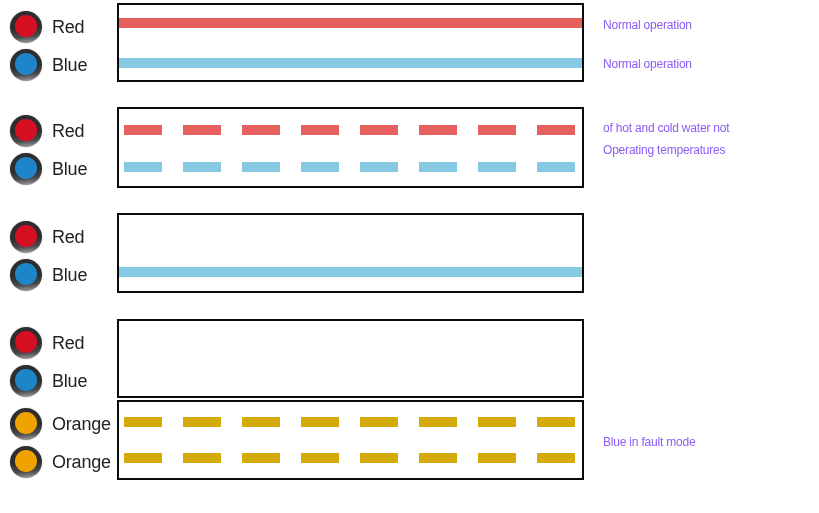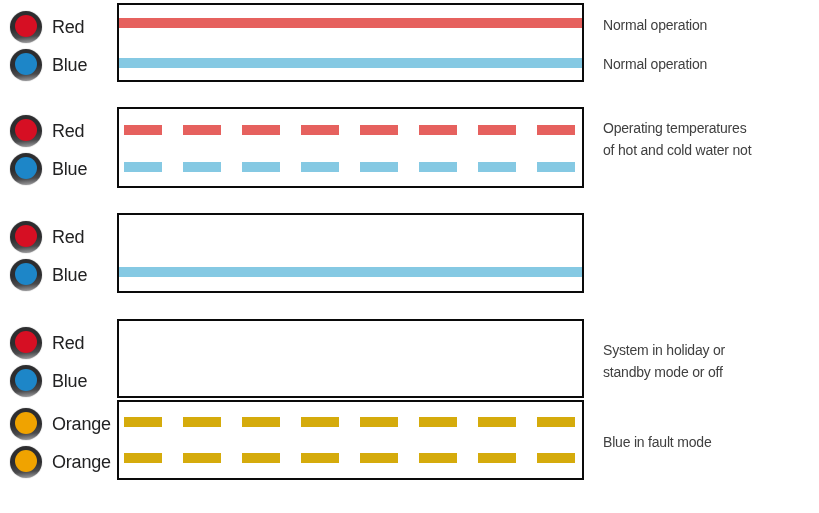--- a/index.html
+++ b/index.html
@@ -21,22 +21,22 @@
 
   
   .state-box { position: absolute; left: 117px; top: 0; width: 467px; height: 100%;
                border: 2px solid #0a0a0a; box-sizing: border-box; background: #ffffff; }
   .line { position: absolute; height: 10px; left: 0; right: 0; }
   .line.solid { background: var(--c); }
   .line.dashed { left: 5px; right: 3px;
                  background: repeating-linear-gradient(90deg, var(--c) 0 38px, transparent 38px 59px); }
 
   
-  .desc { position: absolute; left: 603px; font-size: 14px; line-height: 22px;
-          color: #404040; letter-spacing: -0.2px; white-space: nowrap; }
+  .desc { position: absolute; left: 603px; font-size: 12px; line-height: 22px;
+          color: #8b5cf6; letter-spacing: -0.2px; white-space: nowrap; }
 </style>
 </head>
 <body>
 
 <div id="legend">
 
   <div class="row" style="top:3px;height:79px">
     <div class="led" style="top: 8px; --c: #d60f23;">
         <i class="core"></i>
       </div>
@@ -60,22 +60,22 @@
     <div class="led-label" style="top:13px">Red</div>
     <div class="led" style="top: 46px; --c: #1d86c8;">
         <i class="core"></i>
       </div>
     <div class="led-label" style="top:51px">Blue</div>
     <div class="state-box">
       <div class="line dashed" style="top: 16px; --c: #e6615e;"></div>
       <div class="line dashed" style="top: 53px; --c: #85c9e3;"></div>
     </div>
     <div class="desc" style="top:10px">
+      <div>of hot and cold water not</div>
       <div>Operating temperatures</div>
-      <div>of hot and cold water not</div>
     </div>
   </div>
 
   <div class="row" style="top:213px;height:80px">
     <div class="led" style="top: 8px; --c: #d60f23;">
         <i class="core"></i>
       </div>
     <div class="led-label" style="top:13px">Red</div>
     <div class="led" style="top: 46px; --c: #1d86c8;">
         <i class="core"></i>
@@ -89,24 +89,20 @@
   <div class="row" style="top:319px;height:79px">
     <div class="led" style="top: 8px; --c: #d60f23;">
         <i class="core"></i>
       </div>
     <div class="led-label" style="top:13px">Red</div>
     <div class="led" style="top: 46px; --c: #1d86c8;">
         <i class="core"></i>
       </div>
     <div class="led-label" style="top:51px">Blue</div>
     <div class="state-box"></div>
-    <div class="desc" style="top:20px">
-      <div>System in holiday or</div>
-      <div>standby mode or off</div>
-    </div>
   </div>
 
   <div class="row" style="top:400px;height:80px">
     <div class="led" style="top: 8px; --c: #f0a300;">
         <i class="core"></i>
       </div>
     <div class="led-label" style="top:13px">Orange</div>
     <div class="led" style="top: 46px; --c: #f0a300;">
         <i class="core"></i>
       </div>

